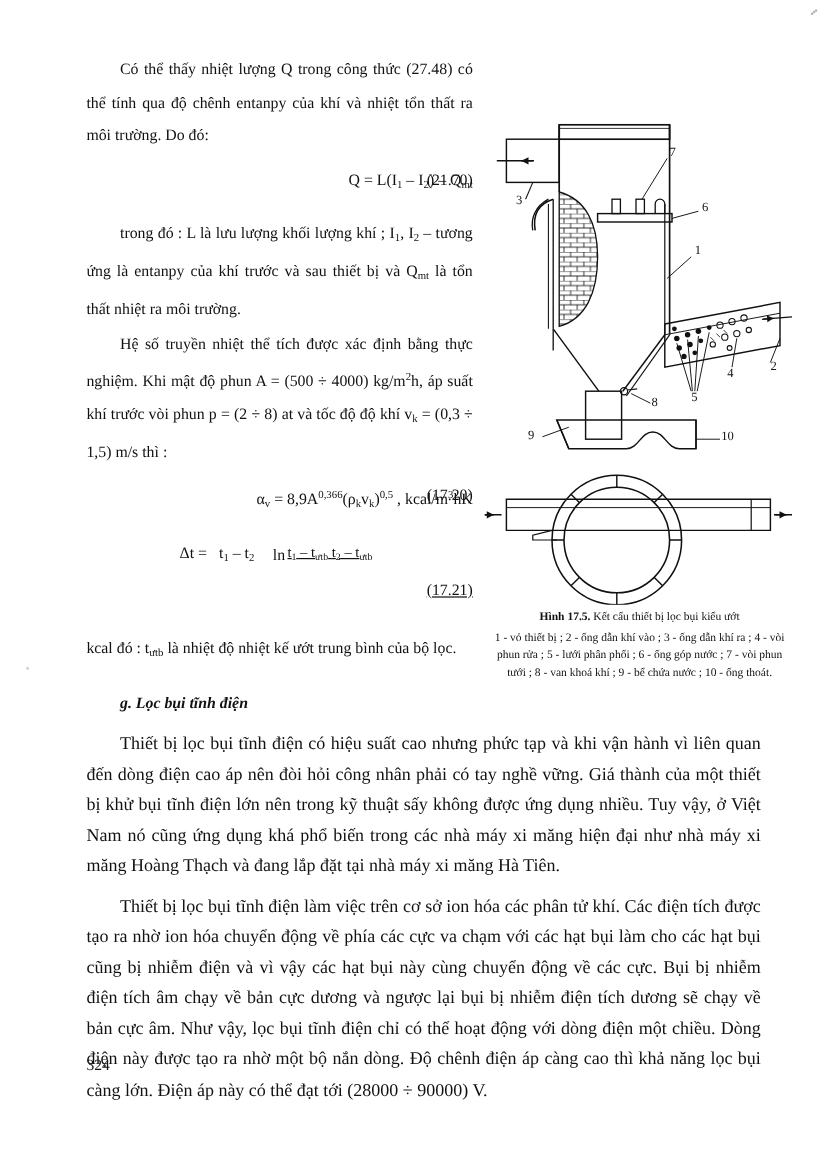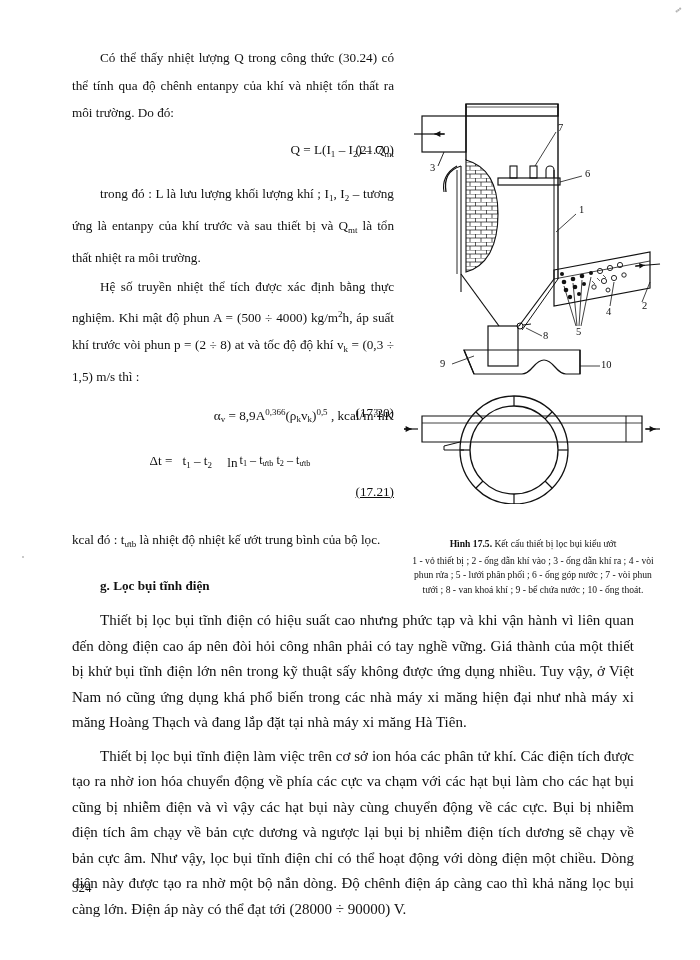--- a/index.html
+++ b/index.html
@@ -32,32 +32,32 @@
   .eqbody{ display:inline-block; }
   sub{ font-size:.68em; vertical-align:-0.28em; }
   sup{ font-size:.68em; vertical-align:0.52em; }
 
   
   .eq21{ position:relative; text-align:center; text-indent:0 !important; margin:12px 0 14px 0; height:66px; }
   .frac{ display:inline-block; vertical-align:middle; text-align:center; }
   .frac .num{ padding:0 6px; line-height:17px; }
   .frac .den{ padding:0 6px; line-height:17px; }
   .frac .bar{ border-top:1.4px solid #111; margin:2px 0; }
-  .innerfrac{ display:inline-block; vertical-align:middle; text-align:center; font-size:.92em;}
+  .innerfrac{ display:inline-block; vertical-align:middle; text-align:center; font-size:.92em;text-decoration:underline;}
   .innerfrac .ibar{ border-top:1.2px solid #111; margin:1px 0; }
   .lnlabel{ display:inline-block; vertical-align:middle; padding-right:2px; }
   .dteq{ display:inline-block; vertical-align:middle; padding-right:4px; }
 
-  .subhead{ font-weight:bold; text-indent:28px; margin:14px 0 4px 0; font-size:13.2px;}
+  .subhead{ font-weight:bold; font-style:italic; text-indent:28px; margin:14px 0 4px 0; font-size:13.2px;}
 
   
   .figure{ position:absolute; left:404px; top:74px; width:258px; }
   .fig-caption{
     position:absolute; left:412px; top:508px; width:242px;
-    font-size:9.6px; line-height:14.2px; text-align:center; color:#111;margin-top:29px;
+    font-size:9.6px; line-height:14.2px; text-align:center; color:#111;
   }
   .fig-caption .t{ font-weight:bold; }
   .fig-caption .legend{ margin-top:3px; display:block; }
   .lbl{ position:absolute; font-size:10.5px; font-family:"Liberation Serif", serif; color:#111;}
 
   
   .col-full{
     position:absolute; left:72px; top:608px; width:562px;
     font-size:15px; line-height:25.5px; text-align:justify;
   }
@@ -70,21 +70,21 @@
 </head>
 <body>
 
 <div class="page">
 
   <div class="scan-artifact">•••</div>
   <div class="edge-speck" style="left:22px; top:556px; width:2px; height:2px;"></div>
 
   <div class="col-left">
 
-    <p>Có thể thấy nhiệt lượng Q trong công thức (30.24) có thể tính qua độ chênh entanpy của khí và nhiệt tổn thất ra môi trường. Do đó:</p>
+    <p>Có thể thấy nhiệt lượng Q trong công thức (27.48) có thể tính qua độ chênh entanpy của khí và nhiệt tổn thất ra môi trường. Do đó:</p>
 
     <div class="eqline">
       <span class="eqbody"><span>Q = L(I</span><sub>1</sub><span> – I</span><sub>2</sub><span>) – Q</span><sub>mt</sub></span>
       <span class="eqnum">(21.70)</span>
     </div>
 
     <p><span>trong đó :  L là lưu lượng khối lượng khí ; I</span><sub>1</sub><span>, I</span><sub>2</sub><span> – tương ứng là entanpy của khí trước và sau thiết bị và Q</span><sub>mt</sub><span> là tổn thất nhiệt ra môi trường.</span></p>
 
     <p><span>Hệ số truyền nhiệt thể tích được xác định bằng thực nghiệm. Khi mật độ phun A = (500 ÷ 4000) kg/m</span><sup>2</sup><span>h, áp suất khí trước vòi phun p = (2 ÷ 8) at và tốc độ độ khí v</span><sub>k</sub><span> = (0,3 ÷ 1,5) m/s thì :</span></p>
 

